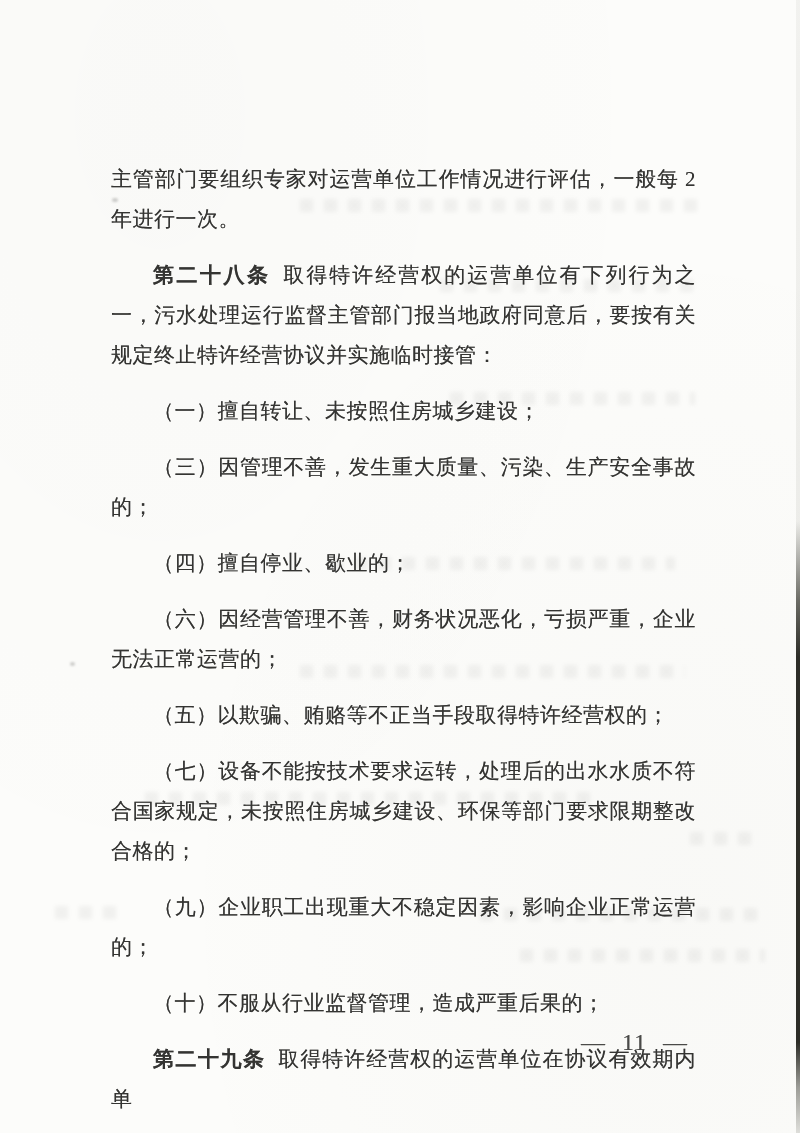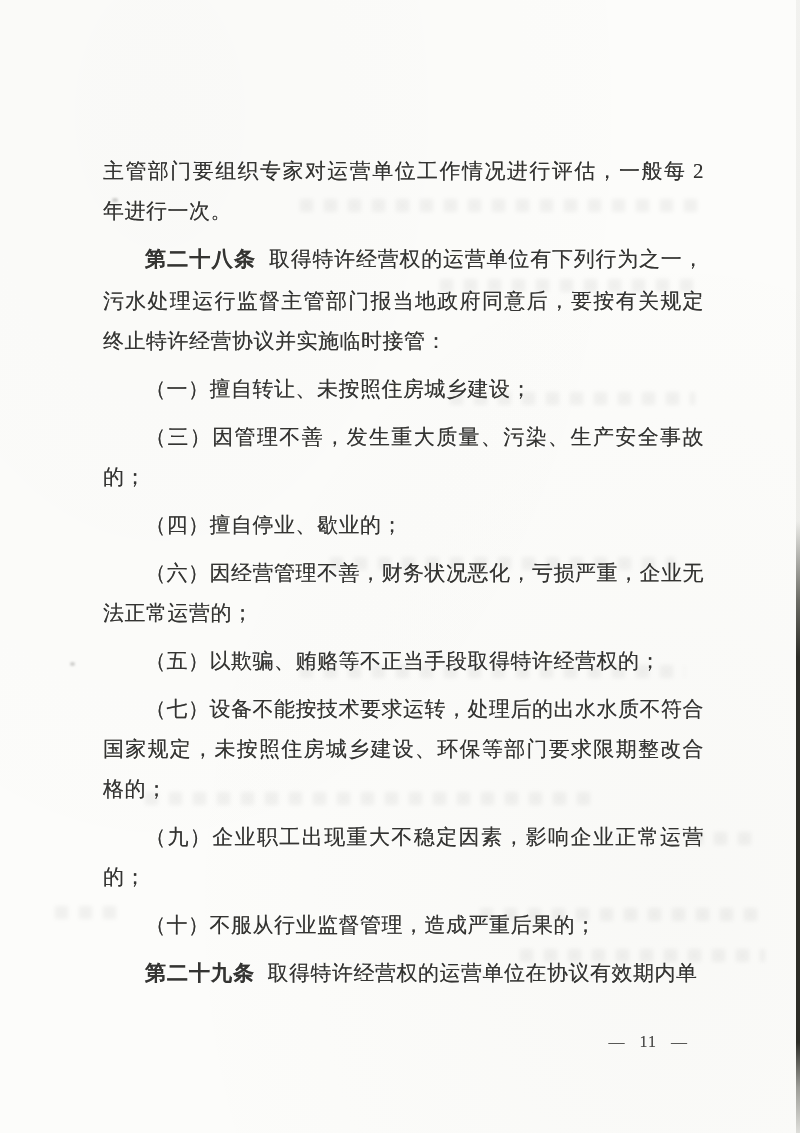--- a/index.html
+++ b/index.html
@@ -31,36 +31,36 @@
     top: 143px;
     width: 617px;
     font-size: 21px;
     line-height: 40px;
     color: #343432;
     text-align: justify;
     text-shadow: 0 0 0.5px rgba(70,70,70,0.7);
     letter-spacing: 0.5px;
   }
   .para {
-    margin: 8px;
+    margin: 16px;
   }
   .para-indent {
     text-indent: 2em;
   }
   .lead {
     font-weight: 700;
-    font-family: Liberation Mono, monospace;
+    font-family: Liberation Serif, serif;
     margin-right: 0.6em;
     letter-spacing: 1px;
   }
   .page-number {
     position: absolute;
     top: 1030px;
     right: 112px;
-    font-size: 16px;
+    font-size: 24px;
     line-height: 24px;
     color: #4a4a48;
     letter-spacing: 1px;
     word-spacing: 9px;
     text-shadow: 0 0 0.5px rgba(90,90,90,0.6);
   }
   
   .ghost {
     position: absolute;
     height: 13px;

